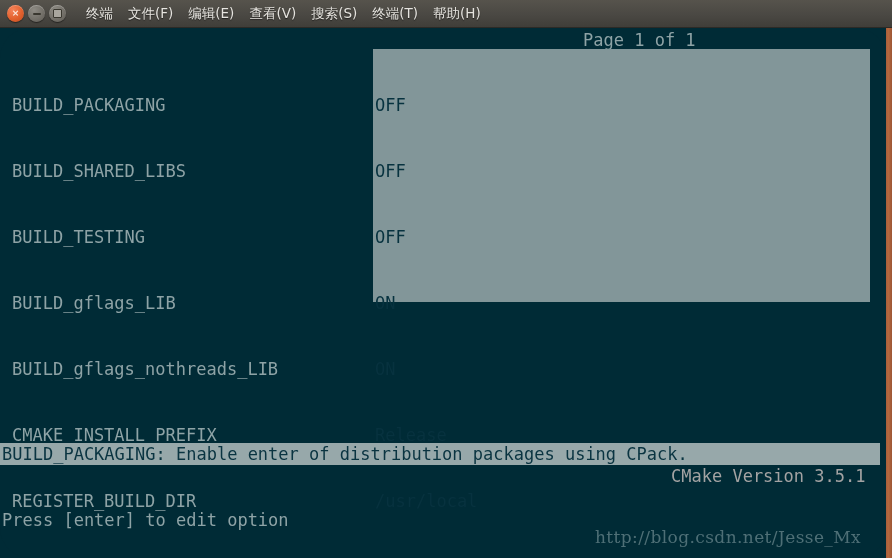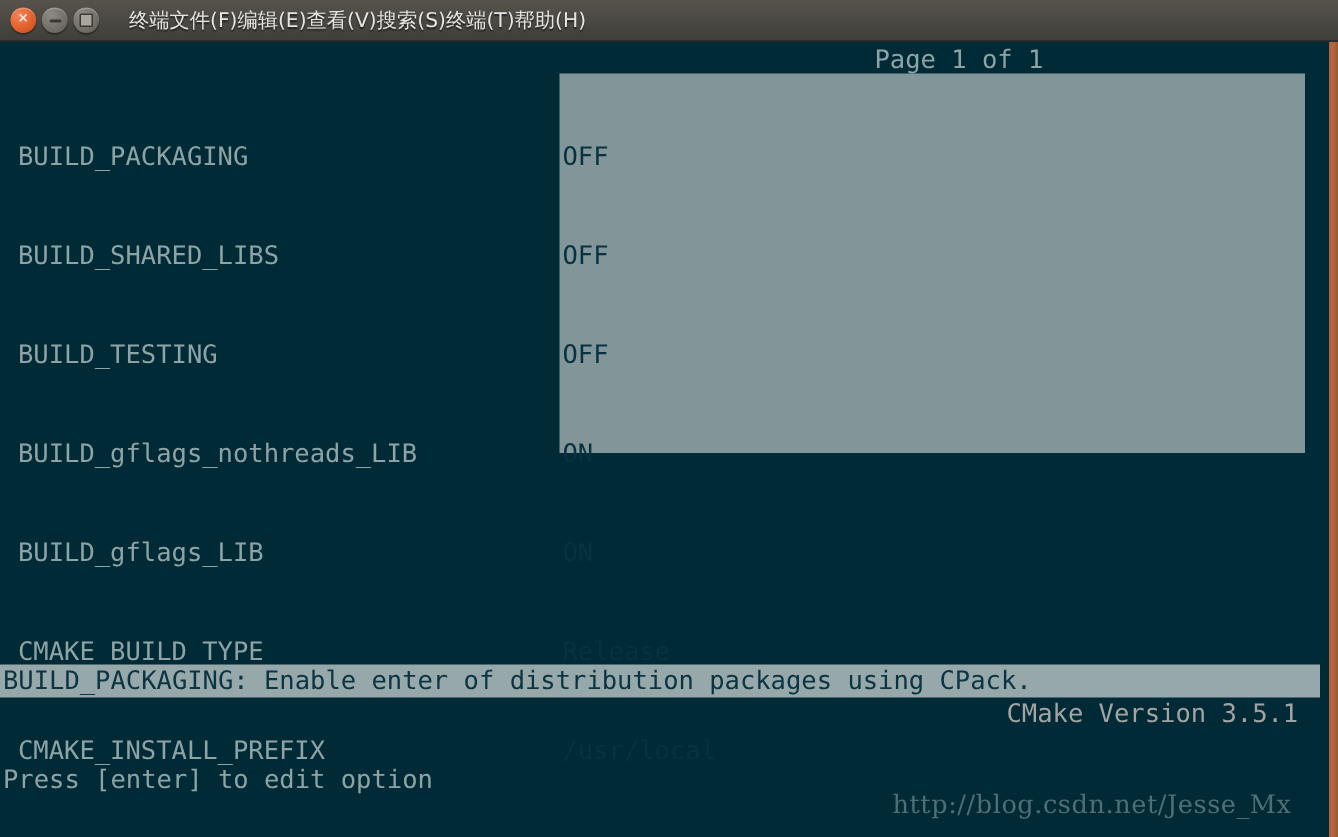--- a/index.html
+++ b/index.html
@@ -67,20 +67,21 @@
   }
   .wbtn.min .glyph {
     width: 8px; height: 2px;
     background: #39372f;
     border-radius: 1px;
     transform: none;
   }
   .menubar {
     display: flex;
     align-items: center;
+    gap: 15px;
     margin-left: 20px;
     font-family: "DejaVu Sans", "Liberation Sans", sans-serif;
     font-size: 13.5px;
     color: #e6e4df;
     text-shadow: 0 1px 1px rgba(0,0,0,.55);
   }
   .menubar .mi { white-space: nowrap; cursor: default; }
 
   
   .term {
@@ -224,23 +225,22 @@
   <div class="term">
 
     <div class="pagerow">
       <div class="ttxt pg">Page 1 of 1</div>
     </div>
 
     <div class="ttxt names">
       <div class="row">BUILD_PACKAGING</div>
       <div class="row">BUILD_SHARED_LIBS</div>
       <div class="row">BUILD_TESTING</div>
+      <div class="row">BUILD_gflags_LIB</div>
       <div class="row">BUILD_gflags_nothreads_LIB</div>
-      <div class="row">BUILD_gflags_LIB</div>
-      <div class="row">CMAKE_BUILD_TYPE</div>
       <div class="row">CMAKE_INSTALL_PREFIX</div>
       <div class="row">REGISTER_BUILD_DIR</div>
       
     </div>
 
     <div class="valuepanel">
       <div class="ttxt vals">
         <div class="row">OFF</div>
         <div class="row">OFF</div>
         <div class="row">OFF</div>

